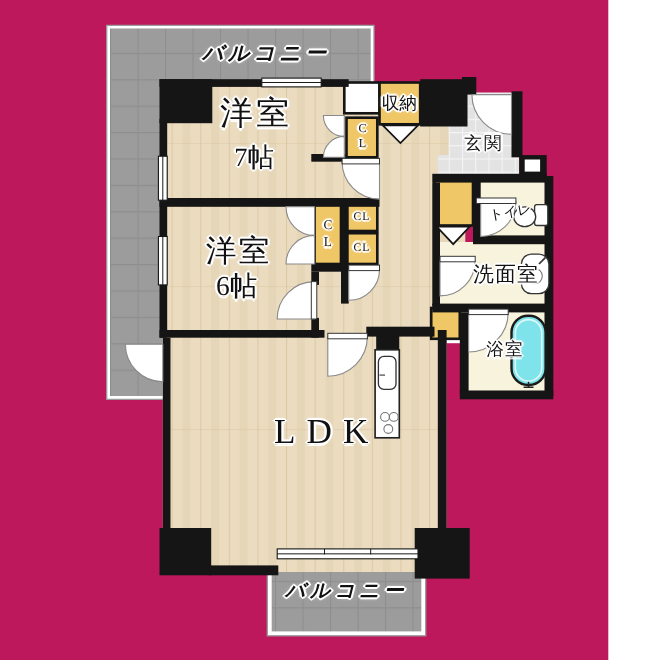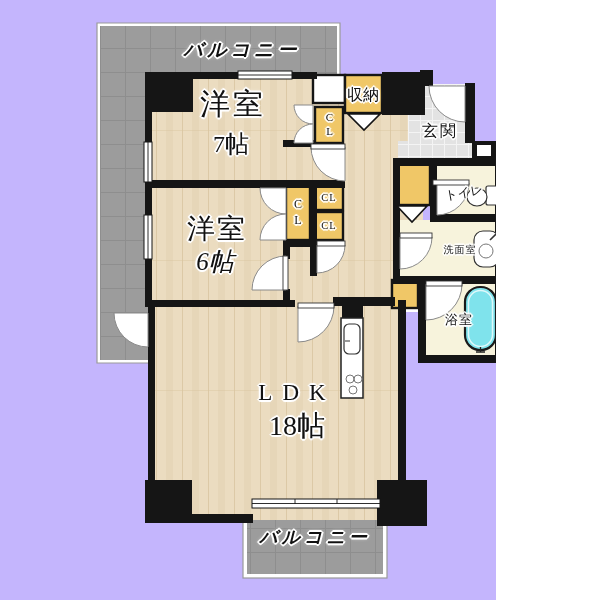--- a/index.html
+++ b/index.html
@@ -1,16 +1,16 @@
 <!DOCTYPE html>
 <html style="--wood-floor: #ebdcc0; --wood-grain: #d8c4a0; --balcony-gray: #9c9c9c; --balcony-grout: #8e8e8e; --closet-yellow: #f0c767; --service-room-cream: #f7f3dc; --entrance-tile: #e3e3e3; --bathtub-cyan: #7fe3ec; --wall-black: #151515;"><head>
 <meta charset="utf-8">
 <style>
   html,body{margin:0;padding:0;background:#fff;}
-  .stage{position:relative;width:496px;height:600px;background:#c4b5fd;overflow:hidden;
+  .stage{position:relative;width:553px;height:600px;background:#be185d;overflow:hidden;
          font-family:"Liberation Serif","DejaVu Serif",serif;}
   svg{position:absolute;left:0;top:0;}
 
   
   .wall{fill:var(--wall-black,#151515);}
   .wood-base{fill:var(--wood-floor,#ebdcc0);}
   .wood-streak{fill:var(--wood-grain,#d9c5a2);opacity:.28;}
   .wood-line{stroke:var(--wood-grain,#d9c5a2);stroke-width:1;opacity:.8;}
   .wood-hline{stroke:var(--wood-grain,#d9c5a2);stroke-width:1;opacity:.45;}
   .balc-base{fill:var(--balcony-gray,#9c9c9c);}
@@ -186,26 +186,25 @@
     <rect class="tub" x="465" y="287" width="31" height="63" rx="15"></rect>
     <rect class="tub-inner" x="468.5" y="290.5" width="24" height="56" rx="12"></rect>
     <path d="M476,352 H485 M480.5,347 V352" stroke="#222" stroke-width="1.4" fill="none"></path>
   </g>
 </svg>
 
   <div class="lbl balc-lbl" style="left:242px;top:49px;">バルコニー</div>
   <div class="lbl" style="left:233px;top:104px;font-size:30px;letter-spacing:3px;">洋室</div>
   <div class="lbl" style="left:231px;top:144px;font-size:24px;">7帖</div>
   <div class="lbl" style="left:217px;top:229px;font-size:28px;letter-spacing:2px;">洋室</div>
-  <div class="lbl" style="left:215px;top:261px;font-size:25px;font-style:italic;">6帖</div>
-  <div class="lbl" style="left:297px;top:392px;font-size:23px;letter-spacing:10px;">LDK</div>
-  <div class="lbl" style="left:297px;top:426px;font-size:28px;">18帖</div>
+  <div class="lbl" style="left:215px;top:261px;font-size:25px;">6帖</div>
+  <div class="lbl" style="left:297px;top:392px;font-size:32px;letter-spacing:10px;">LDK</div>
   <div class="lbl" style="left:363px;top:95px;font-size:16px;">収納</div>
   <div class="lbl vert" style="left:329px;top:125px;font-size:11px;">CL</div>
   <div class="lbl vert" style="left:298px;top:213px;font-size:12px;">CL</div>
   <div class="lbl" style="left:329px;top:198px;font-size:10.5px;letter-spacing:1px;">CL</div>
   <div class="lbl" style="left:329px;top:226px;font-size:10.5px;letter-spacing:1px;">CL</div>
   <div class="lbl" style="left:440px;top:131px;font-size:16px;letter-spacing:2px;">玄関</div>
   <div class="lbl" style="left:464px;top:193px;font-size:12.5px;transform:translate(-50%,-50%) rotate(-10deg);">トイレ</div>
-  <div class="lbl" style="left:460px;top:250px;font-size:10px;letter-spacing:1px;text-align:right;">洗面室</div>
-  <div class="lbl" style="left:459px;top:319px;font-size:13px;letter-spacing:1px;">浴室</div>
+  <div class="lbl" style="left:460px;top:250px;font-size:19px;letter-spacing:1px;text-align:right;">洗面室</div>
+  <div class="lbl" style="left:459px;top:319px;font-size:16px;letter-spacing:1px;font-family:Liberation Mono, monospace;">浴室</div>
   <div class="lbl balc-lbl" style="left:315px;top:537px;font-size:18px;">バルコニー</div>
 </div>
 
 </body></html>

